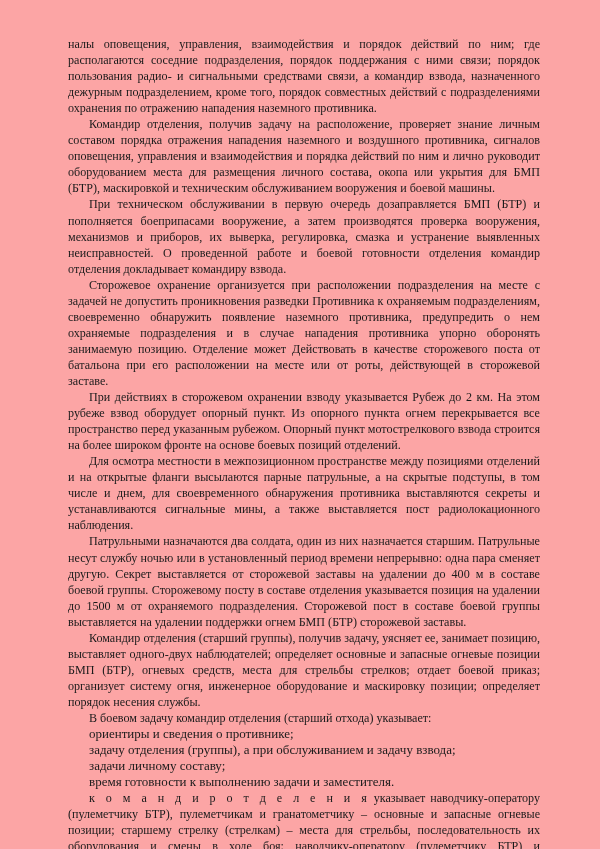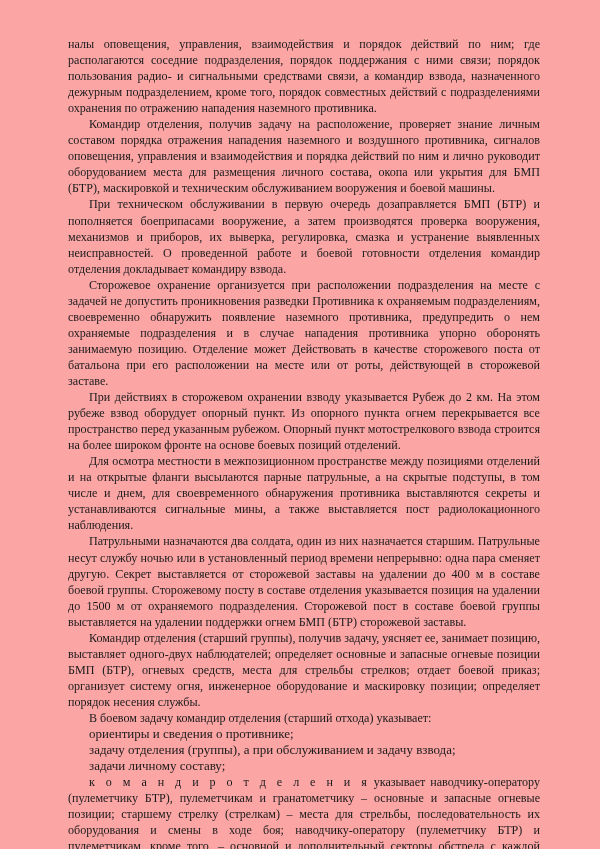--- a/index.html
+++ b/index.html
@@ -94,20 +94,21 @@
     <p class="headline">
       <span class="b">В боевом задачу</span><span> командир отделения (старший отхода) указывает:</span>
     </p>
 
     <p class="listline">ориентиры и сведения о противнике;</p>
 
     <p class="listline">задачу отделения (группы), а при обслуживанием и задачу взвода;</p>
 
     <p class="listline">задачи личному составу;</p>
 
+    <p class="listline">время готовности к выполнению задачи и заместителя.</p>
 
 
     <p class="para indent">
       <span class="spaced">к о м а н д и р   о т д е л е н и я</span><span> указывает наводчику-оператору (пулеметчику БТР), пулеметчикам и гранатометчику – основные и запасные огневые позиции; старшему стрелку (стрелкам) – места для стрельбы, последовательность их оборудования и смены в ходе боя; наводчику-оператору (пулеметчику БТР) и пулеметчикам, кроме того, – основной и дополнительный секторы обстрела с каждой позиции; механику-водителю (водителю) – маршрут выхода на запасную огневую позицию и порядок наблюдения, корректирования огня и маршрут и порядок отхода;</span>
     </p>
 
   </div>
 </div>
 
 </body></html>

